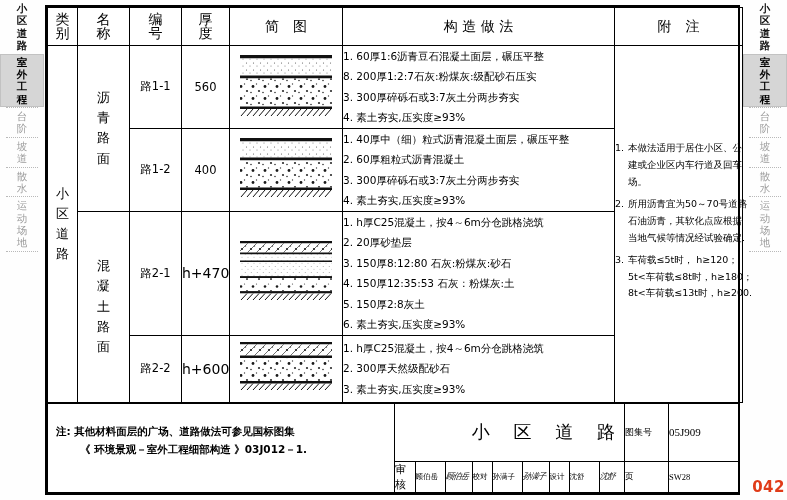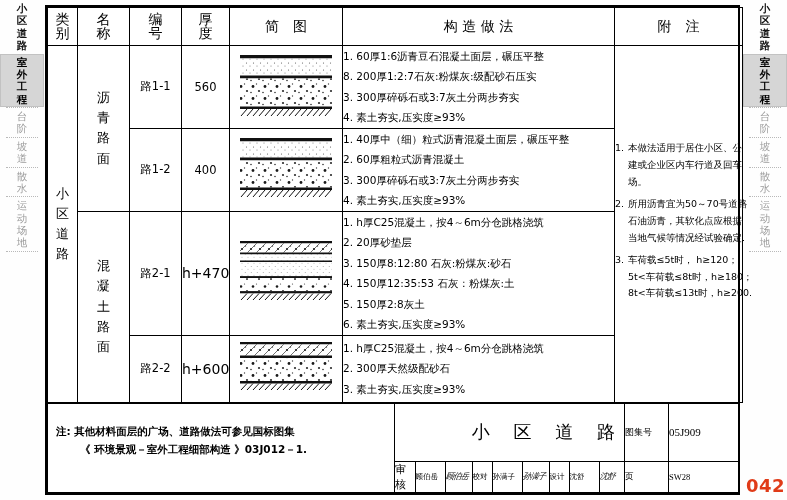--- a/index.html
+++ b/index.html
@@ -60,21 +60,21 @@
   .rail-item.dim { color: #9c9c9c; }
 
   .spacer { flex: 1 1 auto; }
 
   .page-num {
     position: absolute;
     right: 2px;
     bottom: 4px;
     color: #e03b18;
     font-weight: bold;
-    font-size: 18px;
+    font-size: 15px;
     letter-spacing: 0.5px;
   }
 
   
   #sheet {
     position: absolute;
     left: 45px; top: 5px;
     width: 695px; height: 490px;
     border: 2px solid #000;
     background: #fff;

